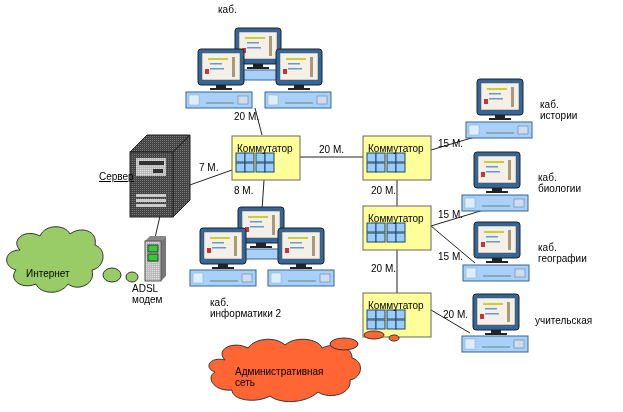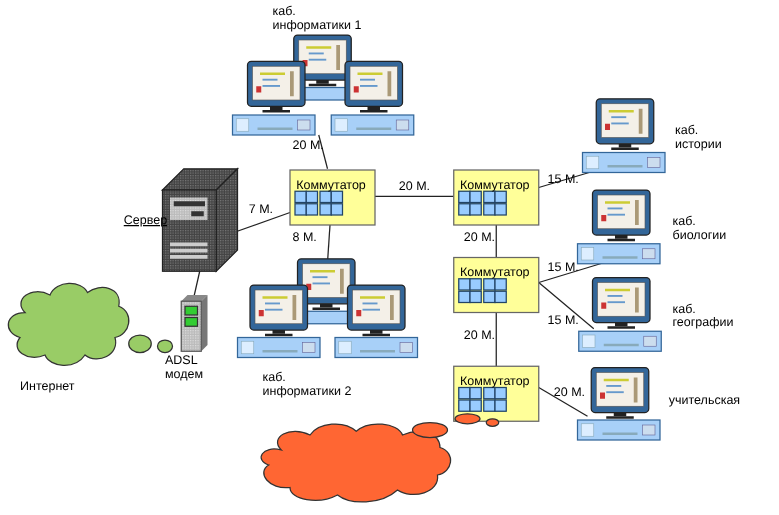--- a/index.html
+++ b/index.html
@@ -142,21 +142,20 @@
   </g>
 </svg>
 
 <div class="sw-lbl" style="left:237px;top:143px;">Коммутатор</div>
 <div class="sw-lbl" style="left:368px;top:143px;">Коммутатор</div>
 <div class="sw-lbl" style="left:368px;top:213px;">Коммутатор</div>
 <div class="sw-lbl" style="left:368px;top:300px;">Коммутатор</div>
 
 <div class="lbl" style="left:218px;top:4px;width:100px;">
   <div>каб.</div>
-  <div>информатики 1</div>
 </div>
 <div class="lbl" style="left:210px;top:297px;width:100px;">
   <div>каб.</div>
   <div>информатики 2</div>
 </div>
 <div class="lbl" style="left:540px;top:99px;width:60px;">
   <div>каб.</div>
   <div>истории</div>
 </div>
 <div class="lbl" style="left:538px;top:172px;width:60px;">
@@ -166,21 +165,25 @@
 <div class="lbl" style="left:538px;top:242px;width:60px;">
   <div>каб.</div>
   <div>географии</div>
 </div>
 <div class="lbl" style="left:535px;top:315px;width:70px;">учительская</div>
 <div class="lbl" style="left:99px;top:171px;width:40px;text-decoration:underline;">Сервер</div>
 <div class="lbl" style="left:132px;top:283px;width:44px;">
   <div>ADSL</div>
   <div>модем</div>
 </div>
-<div class="lbl" style="left:16px;top:268px;width:70px;margin-top:36px;">Интернет</div>
+<div class="lbl" style="left:26px;top:268px;width:70px;">Интернет</div>
+<div class="lbl" style="left:235px;top:366px;width:110px;">
+  <div>Административная</div>
+  <div>сеть</div>
+</div>
 
 <div class="lbl" style="left:234px;top:111px;">20 М.</div>
 <div class="lbl" style="left:199px;top:162px;">7 М.</div>
 <div class="lbl" style="left:234px;top:185px;">8 М.</div>
 <div class="lbl" style="left:319px;top:144px;">20 М.</div>
 <div class="lbl" style="left:438px;top:138px;">15 М.</div>
 <div class="lbl" style="left:371px;top:185px;">20 М.</div>
 <div class="lbl" style="left:438px;top:209px;">15 М.</div>
 <div class="lbl" style="left:438px;top:251px;">15 М.</div>
 <div class="lbl" style="left:371px;top:263px;">20 М.</div>

